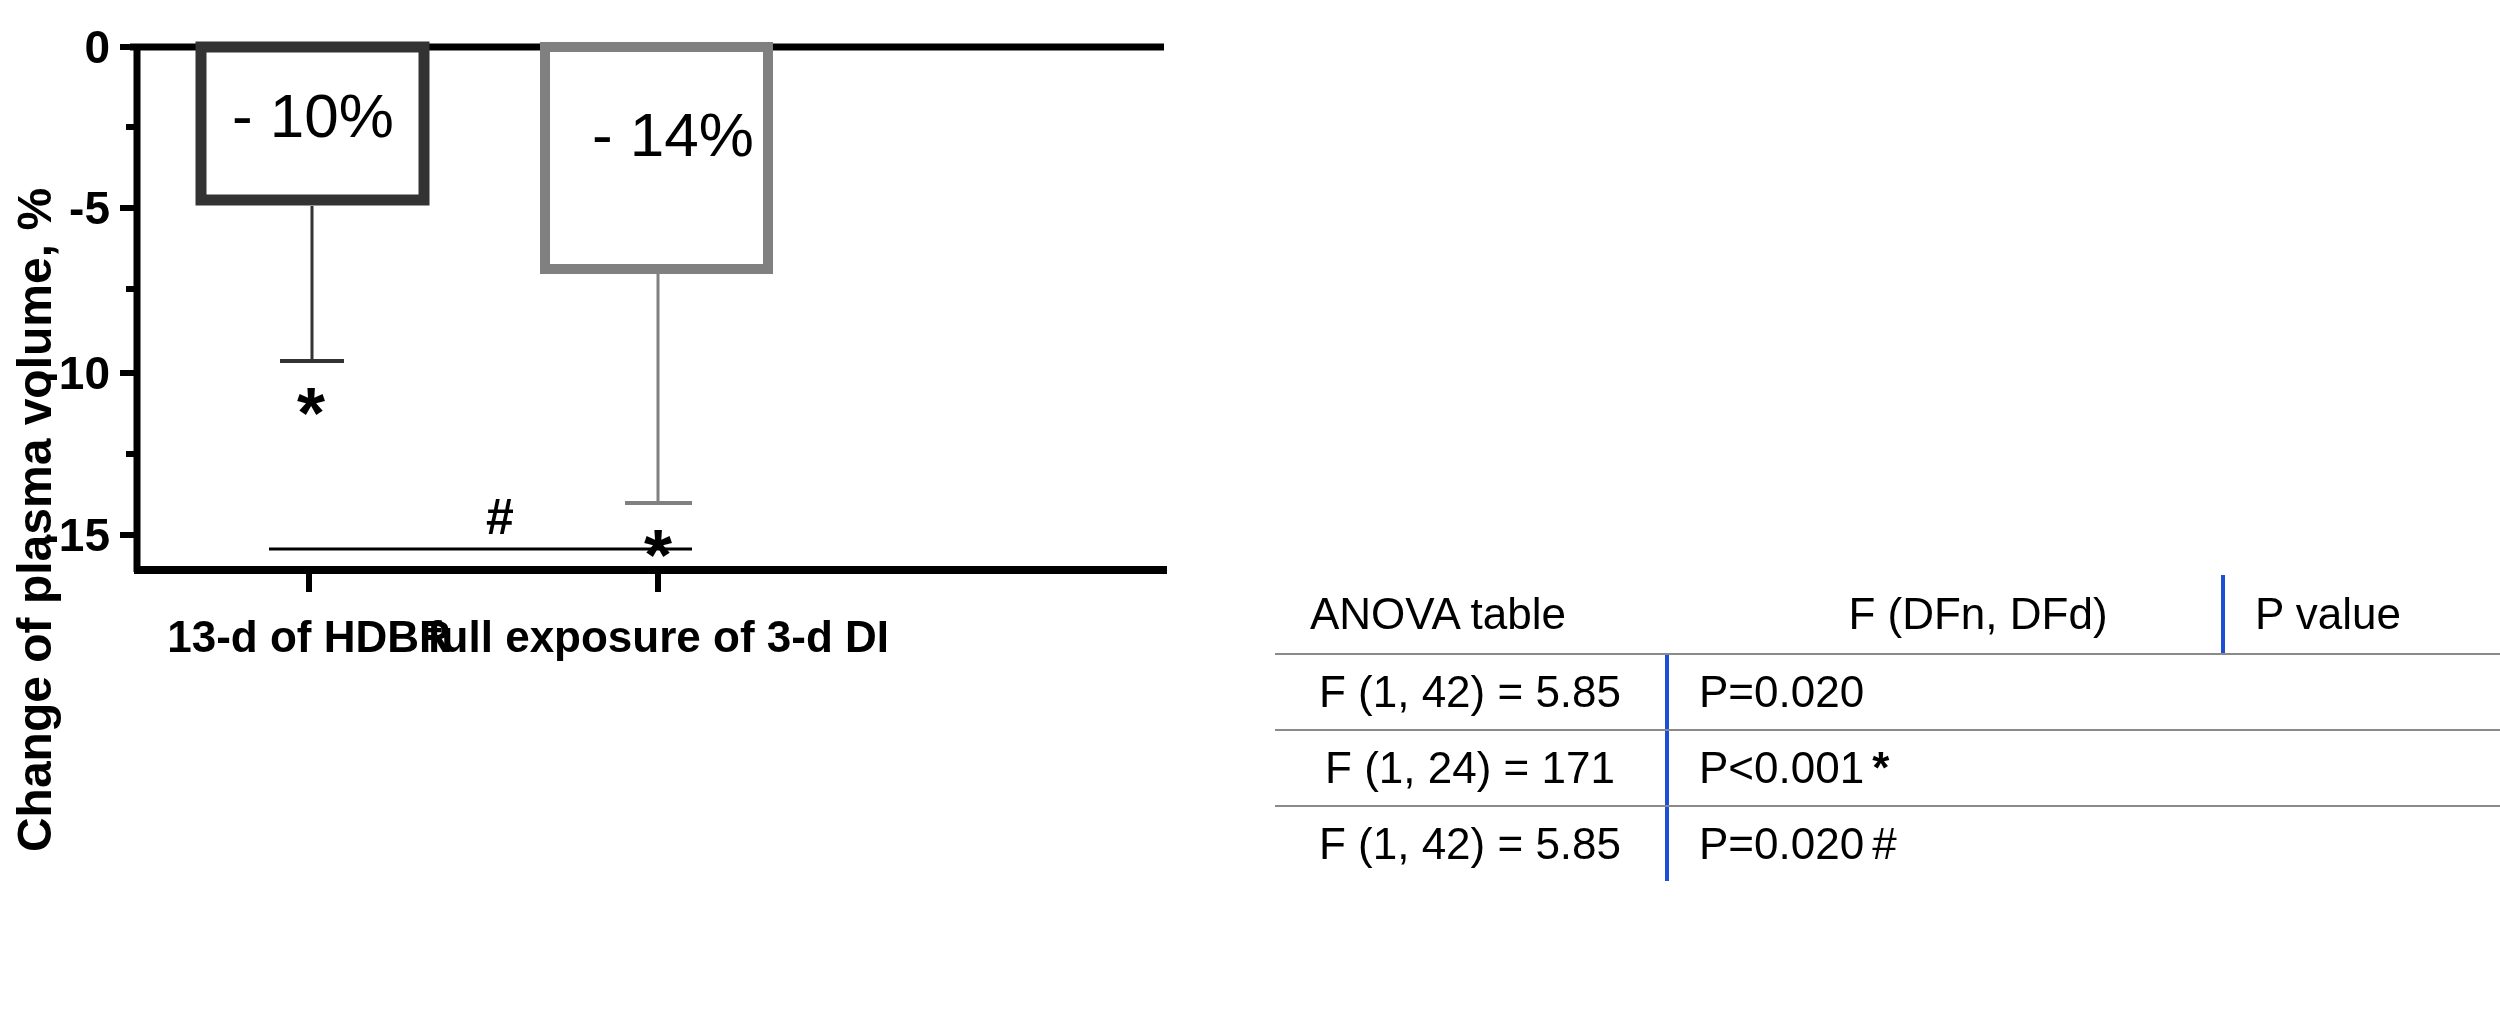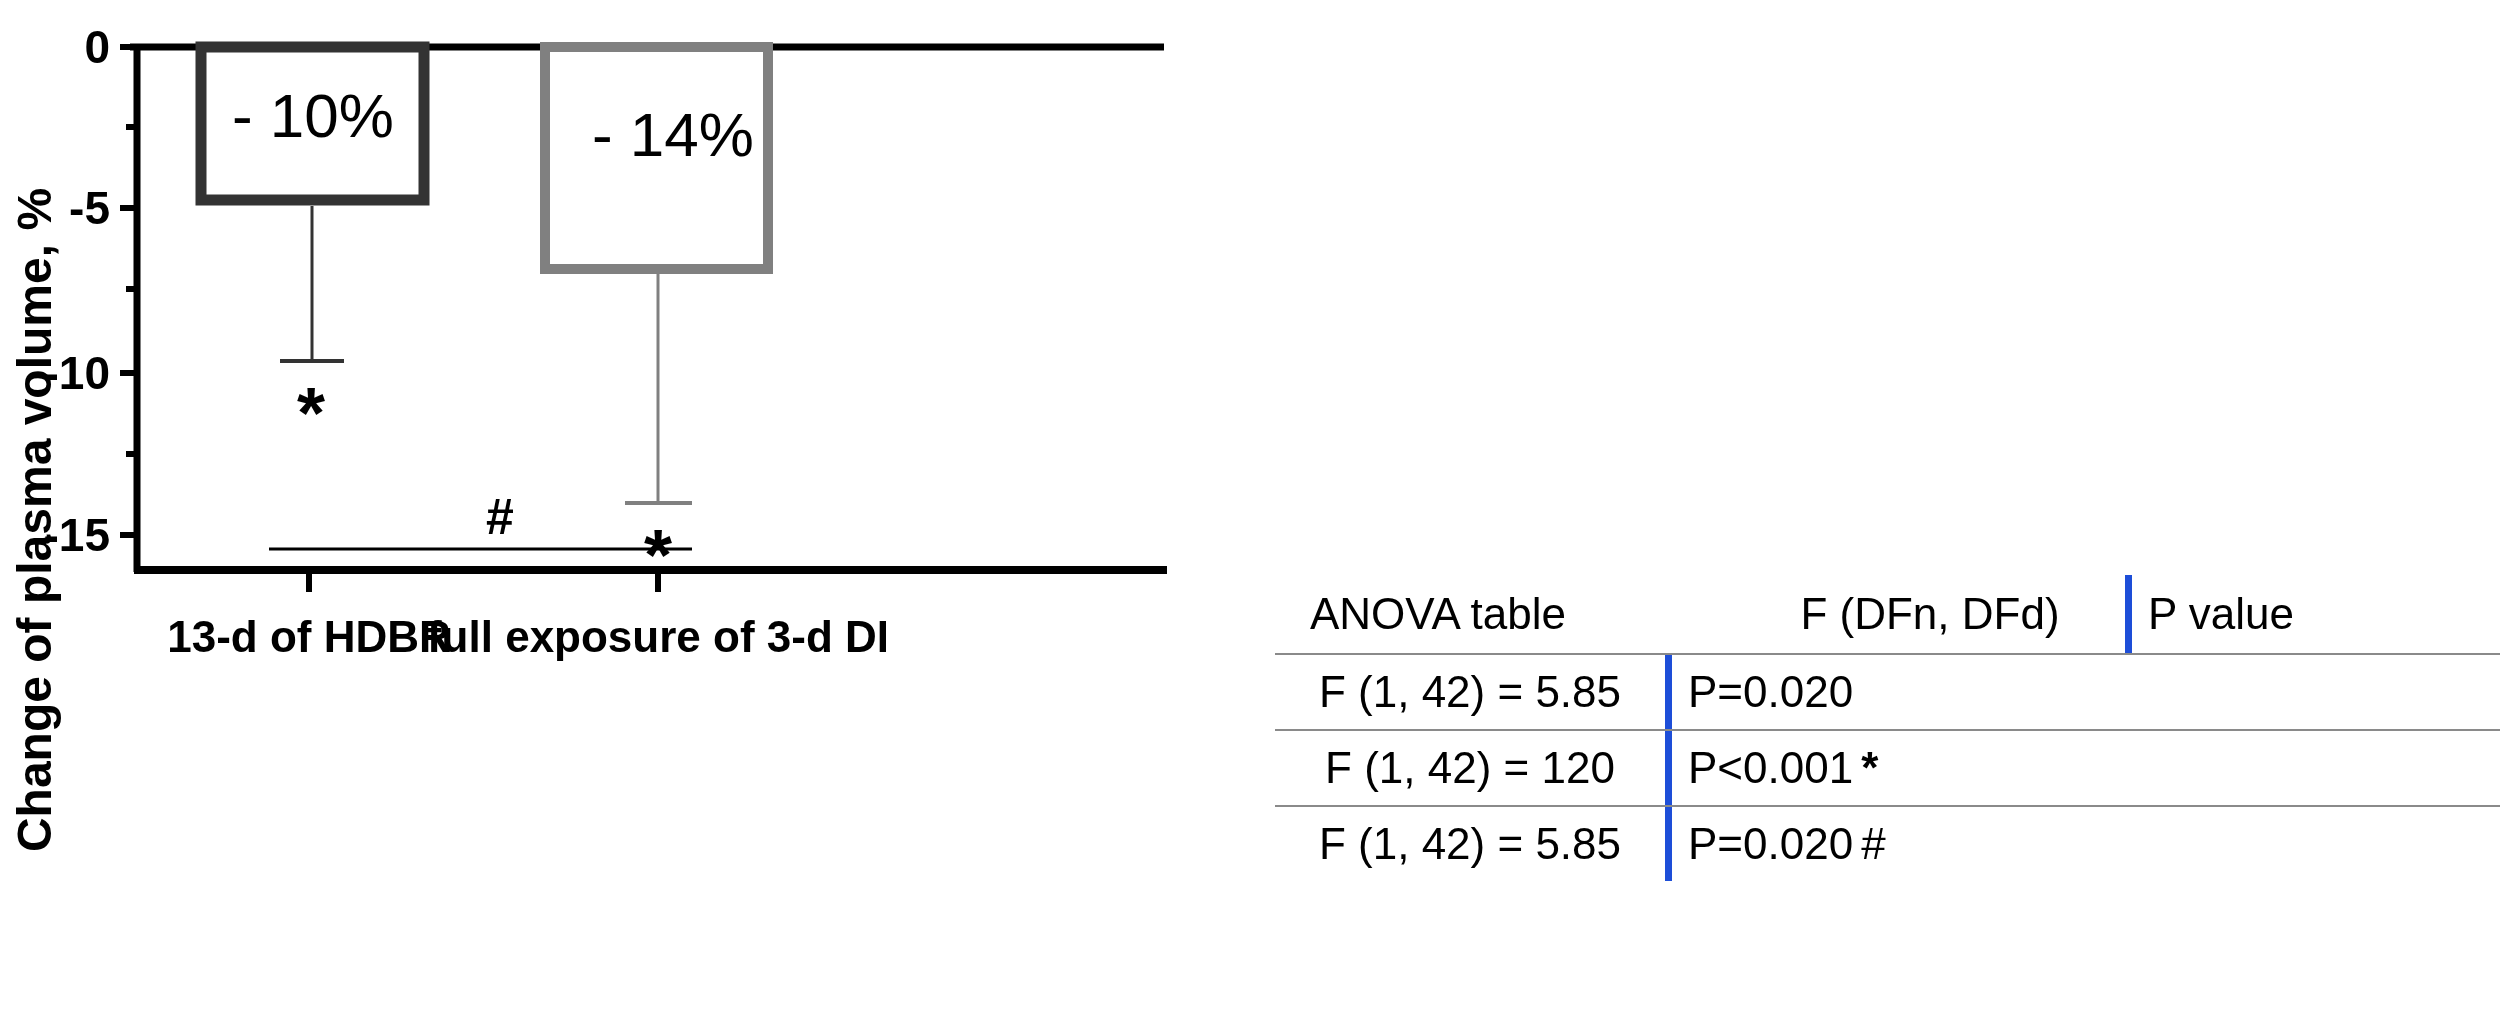--- a/index.html
+++ b/index.html
@@ -11,21 +11,21 @@
   .barlabel { font-family: "Liberation Sans", sans-serif; font-size: 62px; fill: #000; }
   .mark { font-family: "Liberation Sans", sans-serif; font-weight: bold; fill: #000; }
   .anova { position: absolute; left: 1275px; top: 575px; width: 1225px; font-family: "Liberation Sans", sans-serif; font-size: 44px; color: #000; }
   .anova-row { display: flex; height: 74px; align-items: center; position: relative; }
   .anova-row.body { border-top: 2px solid #8a8a8a; }
   .c1 { width: 460px; }
   .c1.ind { padding-left: 105px; box-sizing: border-box; width: 460px; }
   .c1.hdr { padding-left: 35px; box-sizing: border-box; }
   .c2 { width: 395px; padding-left: 455px; box-sizing: border-box; }
   .anova-row .c2 { padding-left: 0; width: 390px; text-align: center; }
-  .c3 { padding-left: 16px; border-left: 7px solid #1d4ed8; height: 74px; display: flex; align-items: center; }
+  .c3 { padding-left: 30px; border-left: 4px solid #1d4ed8; height: 74px; display: flex; align-items: center; }
   .sig { font-weight: bold; margin-left: 8px; }
 </style>
 </head>
 <body>
 
 <svg id="chart-svg" width="1300" height="1013" viewBox="0 0 1300 1013">
 
   <text class="ylabel" transform="translate(38,520) rotate(-90)" text-anchor="middle" dominant-baseline="middle">Change of plasma volume, %</text>
 
   <line x1="137" y1="44" x2="137" y2="572" stroke="#000" stroke-width="7"></line>
@@ -68,36 +68,36 @@
     <line x1="625" y1="503" x2="692" y2="503" stroke="#808080" stroke-width="4"></line>
   </g>
   <text class="barlabel" x="592" y="156">- 14%</text>
   <text class="mark" x="658" y="580" font-size="72" text-anchor="middle">*</text>
 
   <line x1="269" y1="549" x2="692" y2="549" stroke="#000" stroke-width="3"></line>
   <text class="mark" x="500" y="534" font-size="50" font-weight="normal" text-anchor="middle">#</text>
 </svg>
 
 <div class="anova">
-  <div class="anova-row" style="height:78px;">
+  <div class="anova-row" style="height:78px;gap:48px;">
     <div class="c1 hdr">ANOVA table</div>
     <div class="c2">F (DFn, DFd)</div>
     <div class="c3" style="height:78px;">
         <span>P value</span>
       </div>
   </div>
   <div class="anova-row body">
     <div class="c2">F (1, 42) = 5.85</div>
     <div class="c3">
         <span>P=0.020</span>
         <span class="sig"></span>
       </div>
   </div>
   <div class="anova-row body">
-    <div class="c2">F (1, 42) = 120</div>
+    <div class="c2">F (1, 24) = 171</div>
     <div class="c3">
         <span>P&lt;0.001</span>
         <span class="sig">*</span>
       </div>
   </div>
   <div class="anova-row body">
     <div class="c2">F (1, 42) = 5.85</div>
     <div class="c3">
         <span>P=0.020</span>
         <span class="sig" style="font-weight:normal">#</span>

